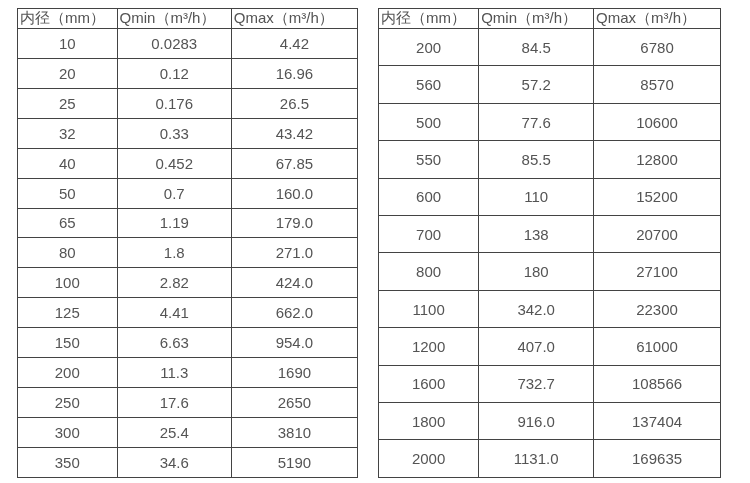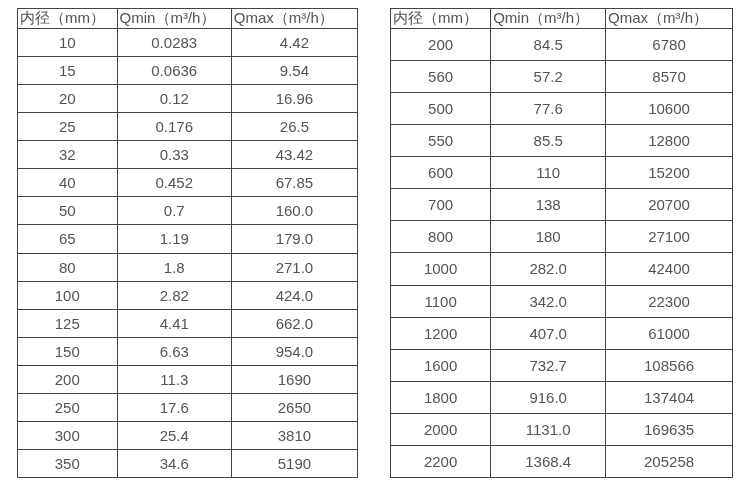--- a/index.html
+++ b/index.html
@@ -8,21 +8,21 @@
     padding: 0;
     background: #ffffff;
     width: 750px;
     height: 483px;
     font-family: "Liberation Sans", "DejaVu Sans", sans-serif;
     overflow: hidden;
   }
   .tables-wrap {
     display: flex;
     padding: 8px 0 0 17px;
-    gap: 32px;
+    gap: 20px;
   }
   table.flow-table {
     border-collapse: collapse;
     table-layout: fixed;
     height: 470px;
     color: #545454;
     font-size: 15px;
   }
   table.flow-table.t-left  { width: 341px; }
   table.flow-table.t-right { width: 343px; }
@@ -63,25 +63,20 @@
         <th>Qmax（m³/h）</th>
       </tr>
     </thead>
     <tbody>
         <tr>
           <td>10</td>
           <td>0.0283</td>
           <td>4.42</td>
         </tr>
         <tr>
-          <td>15</td>
-          <td>0.0636</td>
-          <td>9.54</td>
-        </tr>
-        <tr>
           <td>20</td>
           <td>0.12</td>
           <td>16.96</td>
         </tr>
         <tr>
           <td>25</td>
           <td>0.176</td>
           <td>26.5</td>
         </tr>
         <tr>
@@ -190,25 +185,20 @@
           <td>700</td>
           <td>138</td>
           <td>20700</td>
         </tr>
         <tr>
           <td>800</td>
           <td>180</td>
           <td>27100</td>
         </tr>
         <tr>
-          <td>1000</td>
-          <td>282.0</td>
-          <td>42400</td>
-        </tr>
-        <tr>
           <td>1100</td>
           <td>342.0</td>
           <td>22300</td>
         </tr>
         <tr>
           <td>1200</td>
           <td>407.0</td>
           <td>61000</td>
         </tr>
         <tr>
@@ -219,21 +209,16 @@
         <tr>
           <td>1800</td>
           <td>916.0</td>
           <td>137404</td>
         </tr>
         <tr>
           <td>2000</td>
           <td>1131.0</td>
           <td>169635</td>
         </tr>
-        <tr>
-          <td>2200</td>
-          <td>1368.4</td>
-          <td>205258</td>
-        </tr>
       </tbody>
   </table>
 
 </div>
 
 </body></html>

